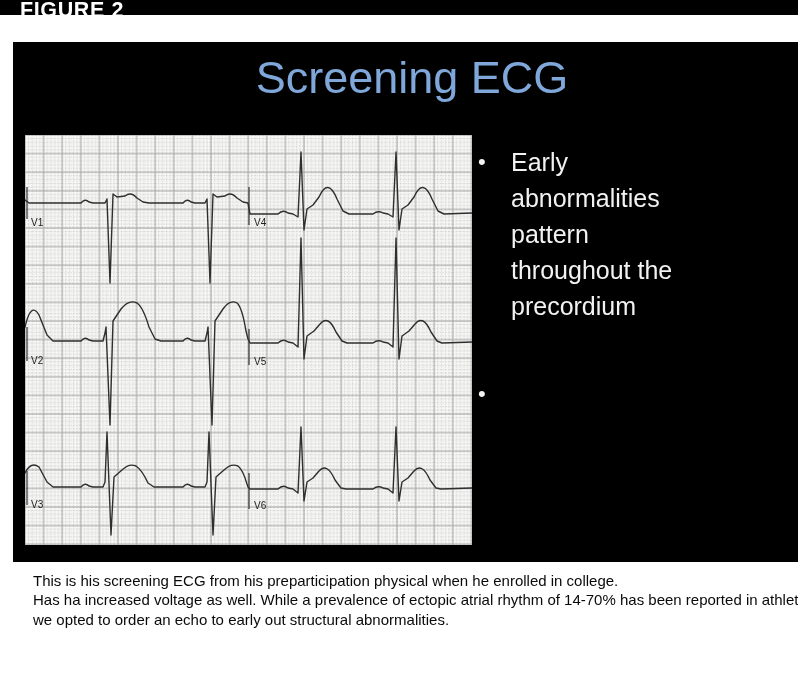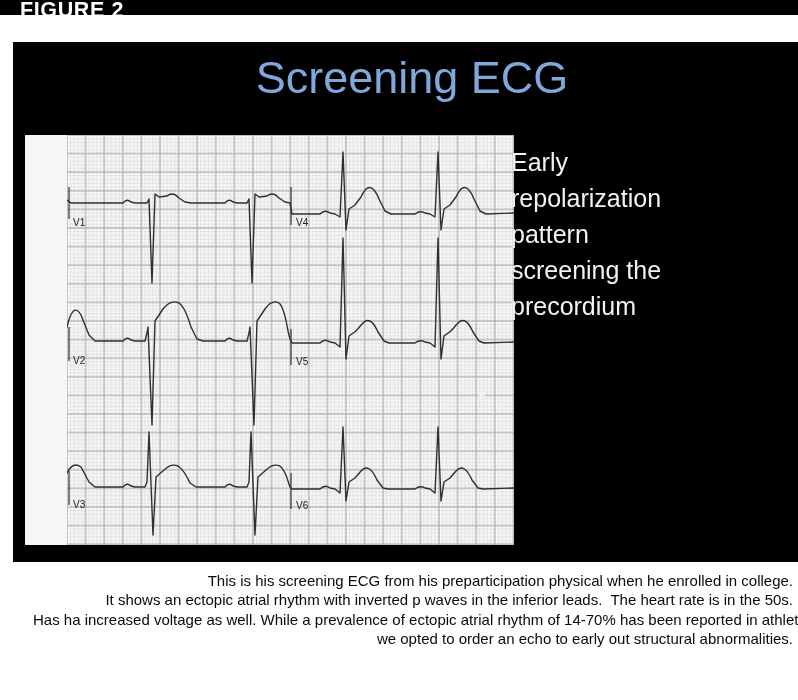--- a/index.html
+++ b/index.html
@@ -45,21 +45,20 @@
     font-size: 45px;
     font-weight: normal;
     color: var(--title-blue, #7fa7da);
     letter-spacing: 0px;
   }
   .ecg-wrap {
     position: absolute;
     left: 12px; top: 93px;
     width: 447px; height: 410px;
     background: var(--ecg-paper, #f6f6f5);
-    padding-left: 42px;
   }
   .ecg-wrap svg { display: block; }
   
   .bullets {
     position: absolute;
     left: 465px; top: 102px;
     width: 242px;
     margin: 0; padding: 0;
     list-style: none;
   }
@@ -83,21 +82,20 @@
     margin-left: 13px;
   }
   
   .caption {
     position: absolute;
     left: 33px; top: 571px;
     width: 760px;
     color: var(--caption-text, #0a0a0a);
     font-size: 15px;
     line-height: 19.4px;
-    text-align: right;
   }
   .cap-line { white-space: pre; }
 </style>
 </head>
 <body>
 
 <div class="page">
 
   <header class="figure-bar">
     <span>FIGURE 2</span>
@@ -167,29 +165,28 @@
           <text x="229" y="230">V5</text>
           <text x="6" y="373">V3</text>
           <text x="229" y="374">V6</text>
         </g>
       </svg>
     </div>
 
     <ul class="bullets">
       <li>
         <span class="dot">•</span>
-        <span class="btext">Early repolarization pattern screening the precordium</span>
+        <span class="btext">Early abnormalities pattern throughout the precordium</span>
       </li>
       <li>
         <span class="dot">•</span>
       </li>
     </ul>
 
   </section>
 
   <footer class="caption">
     <div class="cap-line">This is his screening ECG from his preparticipation physical when he enrolled in college.</div>
-    <div class="cap-line">It shows an ectopic atrial rhythm with inverted p waves in the inferior leads.  The heart rate is in the 50s.</div>
     <div class="cap-line">Has ha increased voltage as well. While a prevalence of ectopic atrial rhythm of 14-70% has been reported in athletes,</div>
     <div class="cap-line">we opted to order an echo to early out structural abnormalities.</div>
   </footer>
 
 </div>
 
 </body></html>

